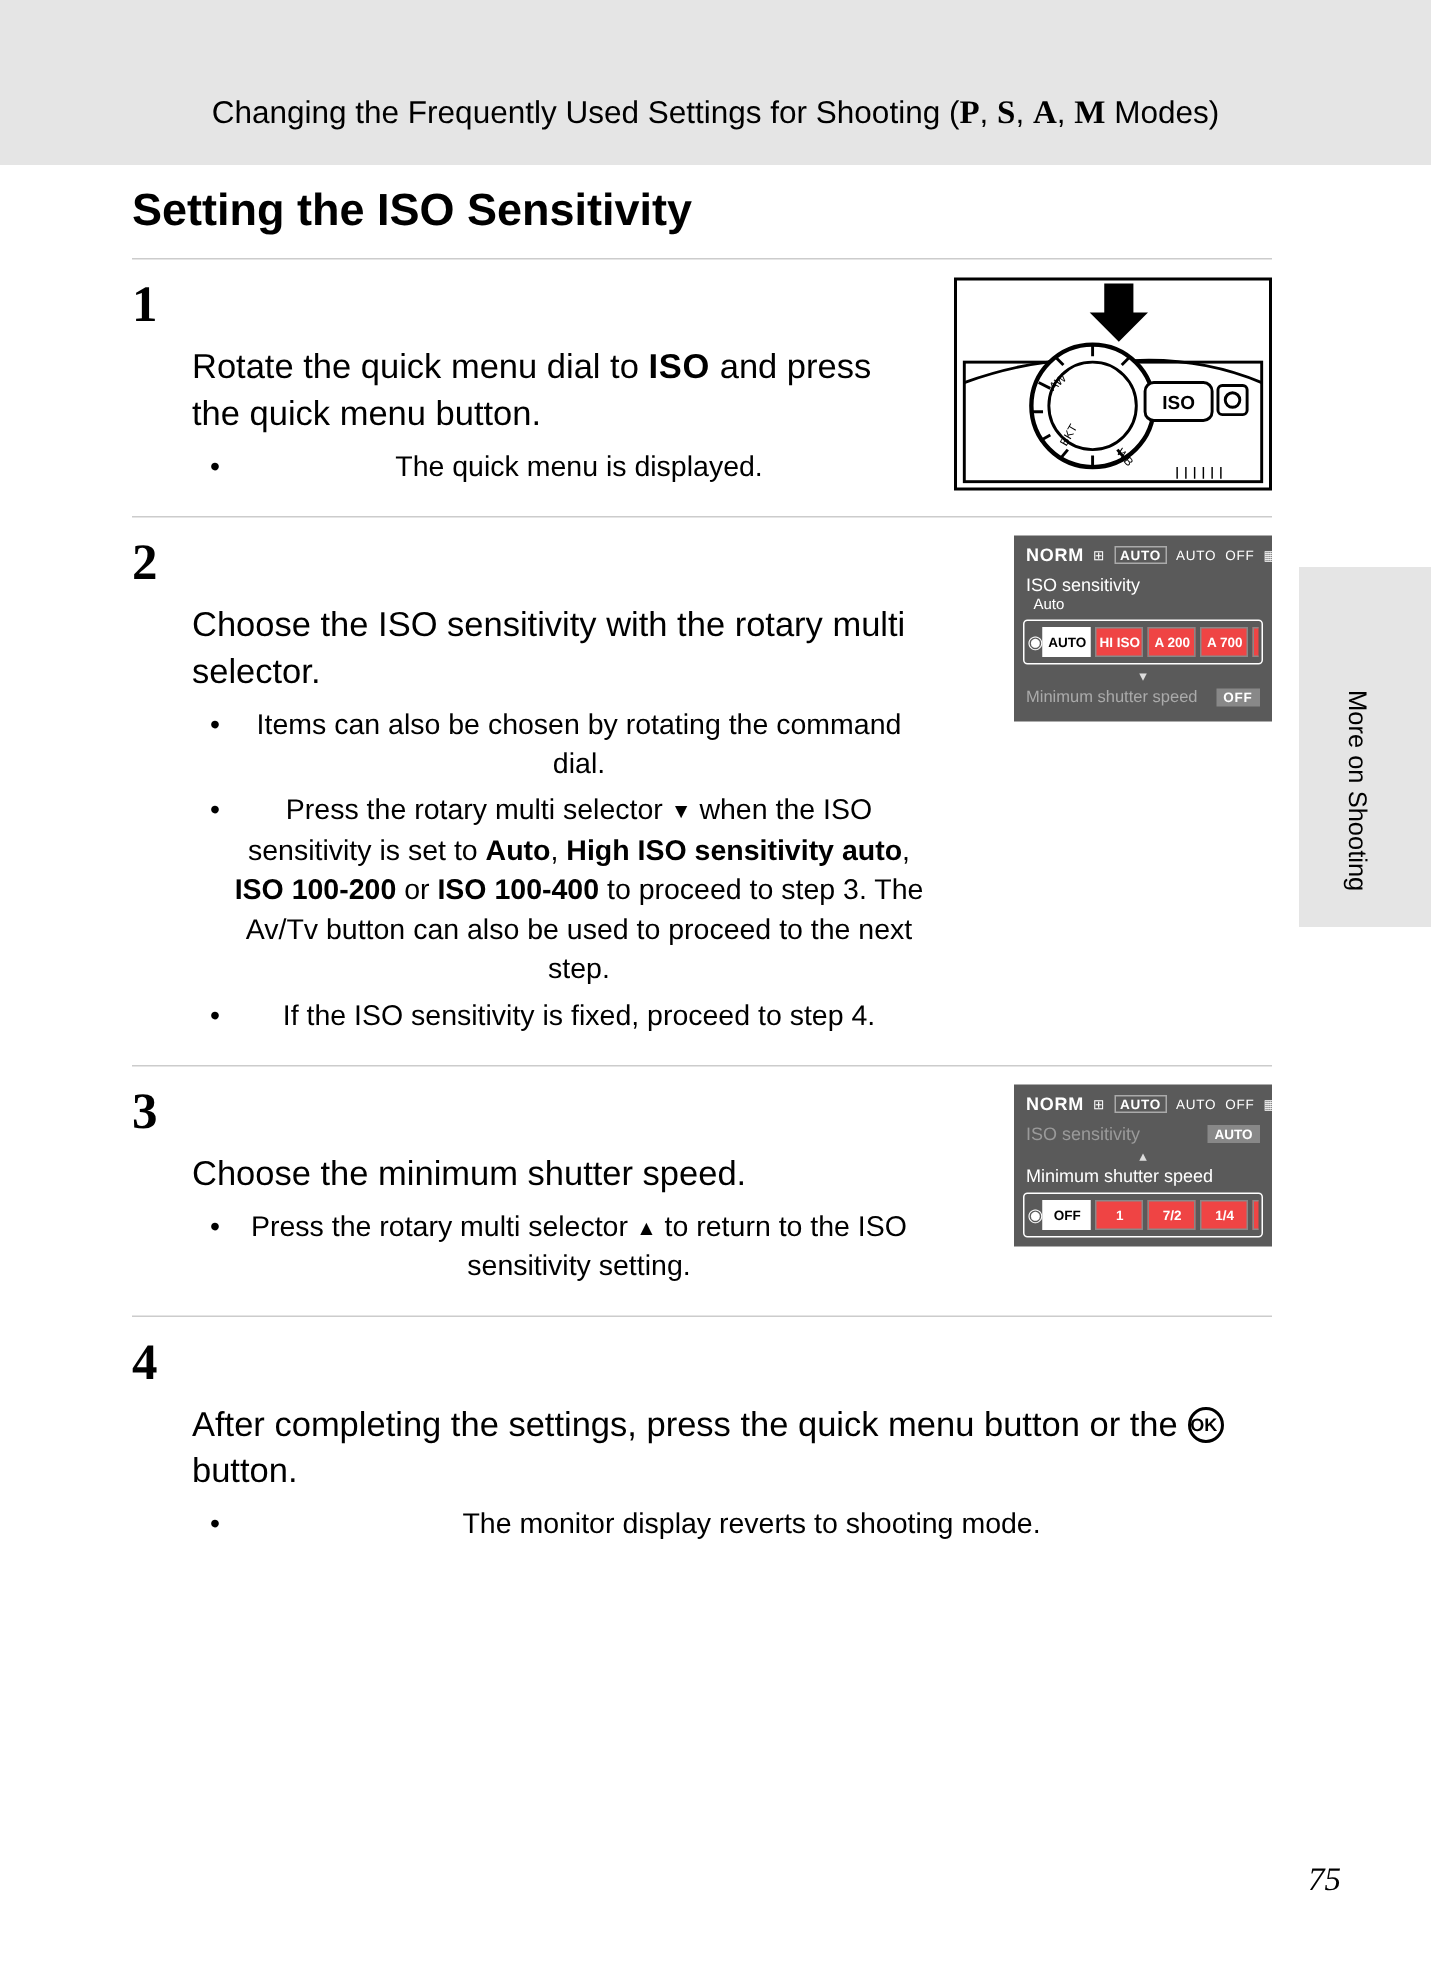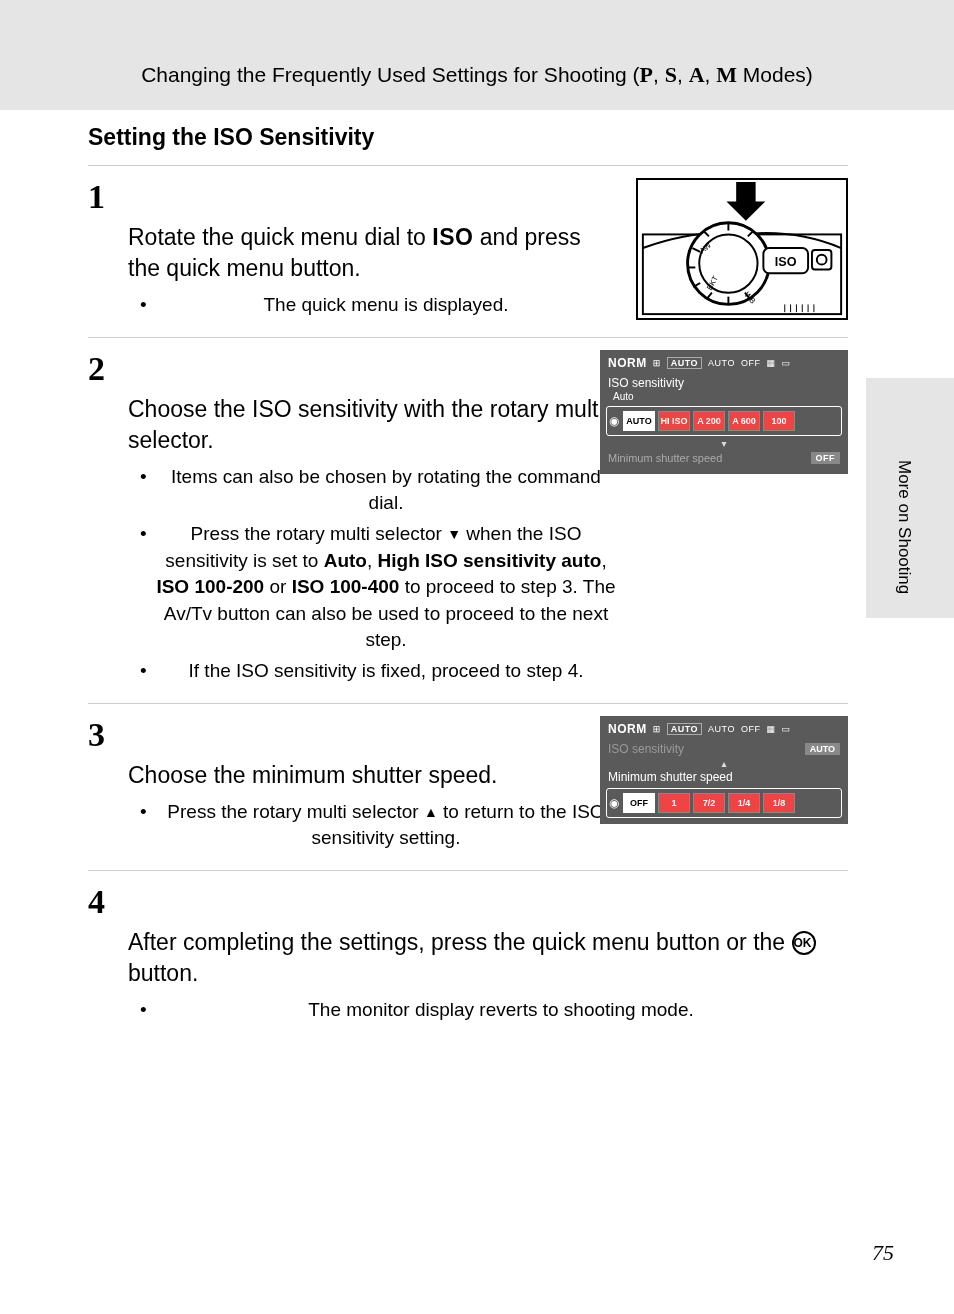--- a/index.html
+++ b/index.html
@@ -2,42 +2,42 @@
 <html><head>
 <meta charset="utf-8">
 <style>
   * { box-sizing: border-box; margin: 0; padding: 0; }
   html, body { width: 954px; height: 1314px; background: #ffffff; font-family: "Segoe UI", "Helvetica Neue", Arial, sans-serif; color: #000; }
   .page { position: relative; width: 954px; height: 1314px; text-decoration: underline; }
   .top-grey { position: absolute; top: 0; left: 0; right: 0; height: 110px; background: #e5e5e5; }
   .header-line { position: absolute; top: 62px; left: 0; right: 0; text-align: center; font-size: 21px; }
   .header-line .mode { font-family: Georgia, "Times New Roman", serif; font-size: 22px; font-weight: 600; }
   .content { position: absolute; top: 124px; left: 88px; width: 760px; }
-  .section-title { font-weight: 700; font-size: 23px; margin-bottom: 14px; }
+  .section-title { font-weight: 700; font-size: 30px; margin-bottom: 14px; }
   .step { display: flex; align-items: flex-start; position: relative; padding: 12px 0 14px 0; border-top: 1px solid #ccc; }
   .step:first-of-type { border-top: none; }
   .step-num { font-family: Georgia, "Times New Roman", serif; font-weight: 700; font-size: 34px; width: 40px; flex: 0 0 40px; line-height: 1; margin-top: 2px; }
   .step-body { flex: 1 1 auto; padding-right: 230px; }
   .step-body.full { padding-right: 0; }
   .step-head { font-size: 23px; line-height: 1.35; margin-bottom: 8px; margin-top: 44px; }
   .step-head .ok-circle { display: inline-flex; align-items: center; width: 24px; height: 24px; border: 2px solid #000; border-radius: 50%; font-size: 12px; font-weight: 700; vertical-align: text-bottom; }
   .step-head .iso-mono { font-family: "Arial Narrow", Arial, sans-serif; letter-spacing: 0.5px; font-weight: 600; }
   .bullets { list-style: none; padding-left: 12px; }
   .bullets li { position: relative; padding-left: 14px; font-size: 19px; line-height: 1.4; margin-bottom: 4px; text-align: center; }
   .bullets li::before { content: "•"; position: absolute; left: 0; top: 0; }
   .tri { display: inline-block; font-size: 14px; vertical-align: 1px; }
   .b { font-weight: 700; }
   .step-fig { position: absolute; right: 0; top: 12px; }
 
   
   .fig1 { width: 212px; height: 142px; border: 2px solid #000; background: #fff; overflow: hidden; }
   .fig1 svg { width: 100%; height: 100%; }
 
   
-  .lcd { width: 248px; background: #5a5a5a; color: #fff; font-family: Arial, sans-serif; font-size: 11px; padding: 4px 0; }
+  .lcd { width: 172px; background: #5a5a5a; color: #fff; font-family: Arial, sans-serif; font-size: 11px; padding: 4px 0; }
   .lcd .toprow { display: flex; align-items: center; gap: 6px; padding: 2px 8px 4px 8px; font-size: 9px; letter-spacing: 0.5px; }
   .lcd .toprow .norm { font-size: 12px; font-weight: 600; }
   .lcd .toprow .sel { border: 1px solid #aaa; padding: 0 3px; font-weight: 700; }
   .lcd .label-row { padding: 2px 8px; font-size: 12px; }
   .lcd .strip-wrap { margin: 2px 6px; border: 1px solid #fff; border-radius: 3px; padding: 4px 2px; position: relative; }
   .lcd .sublabel { position: absolute; top: -16px; left: 6px; font-size: 10px; color: #fff; }
   .lcd .strip { display: flex; align-items: stretch; height: 20px; overflow: hidden; }
   .lcd .strip .knob { width: 14px; display:flex; align-items:center; font-size:12px; color:#fff; }
   .lcd .strip .cell { flex: 0 0 auto; min-width: 32px; margin-right: 3px; display: flex; align-items: center; justify-content: center; background: #ef4444; border: 1px solid #888; font-size: 9px; font-weight: 700; }
   .lcd .strip .cell.sel { background: #fff; color: #000; border: 1px solid #fff; }
@@ -149,21 +149,21 @@
             <span>▭</span>
           </div>
           <div class="label-row">ISO sensitivity</div>
           <div class="strip-wrap" style="margin-top:14px;">
             <div class="sublabel">Auto</div>
             <div class="strip">
               <span class="knob">◉</span>
               <div class="cell sel">AUTO</div>
               <div class="cell">HI ISO</div>
               <div class="cell">A 200</div>
-              <div class="cell">A 600</div>
+              <div class="cell">A 700</div>
               <div class="cell">100</div>
             </div>
           </div>
           <div class="arrow-down">▾</div>
           <div class="minrow">
             <span>Minimum shutter speed</span>
             <span class="badge">OFF</span>
           </div>
         </div>
       </div>

